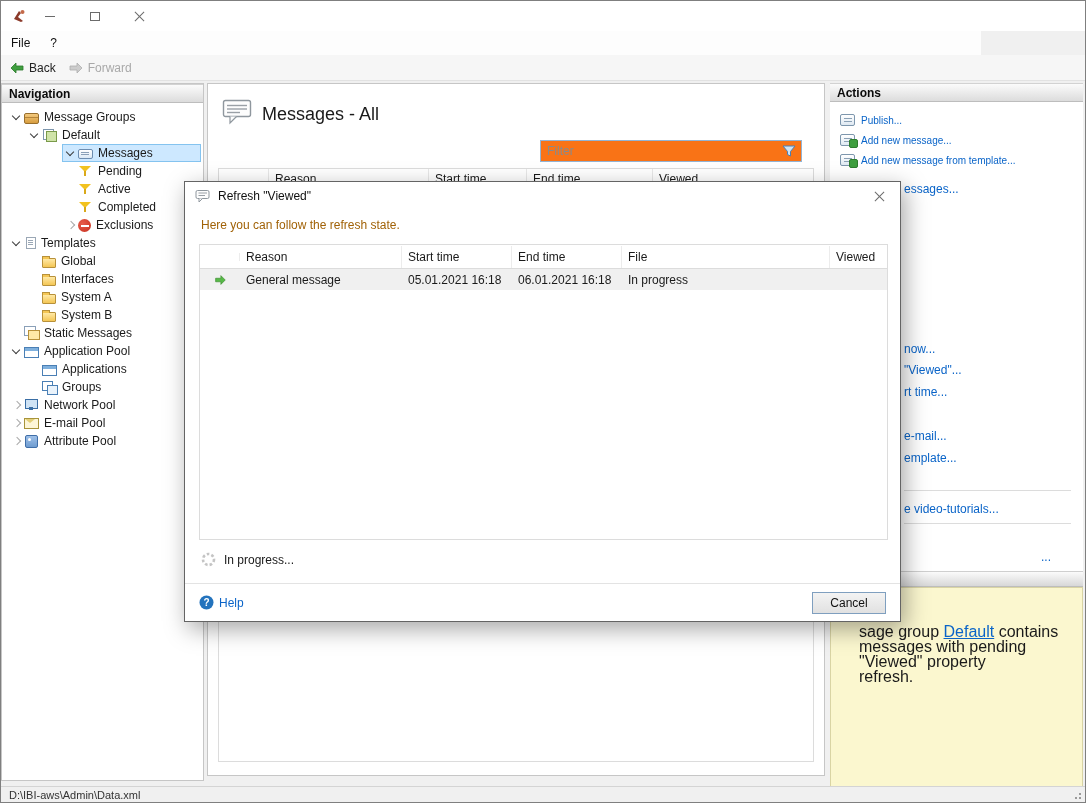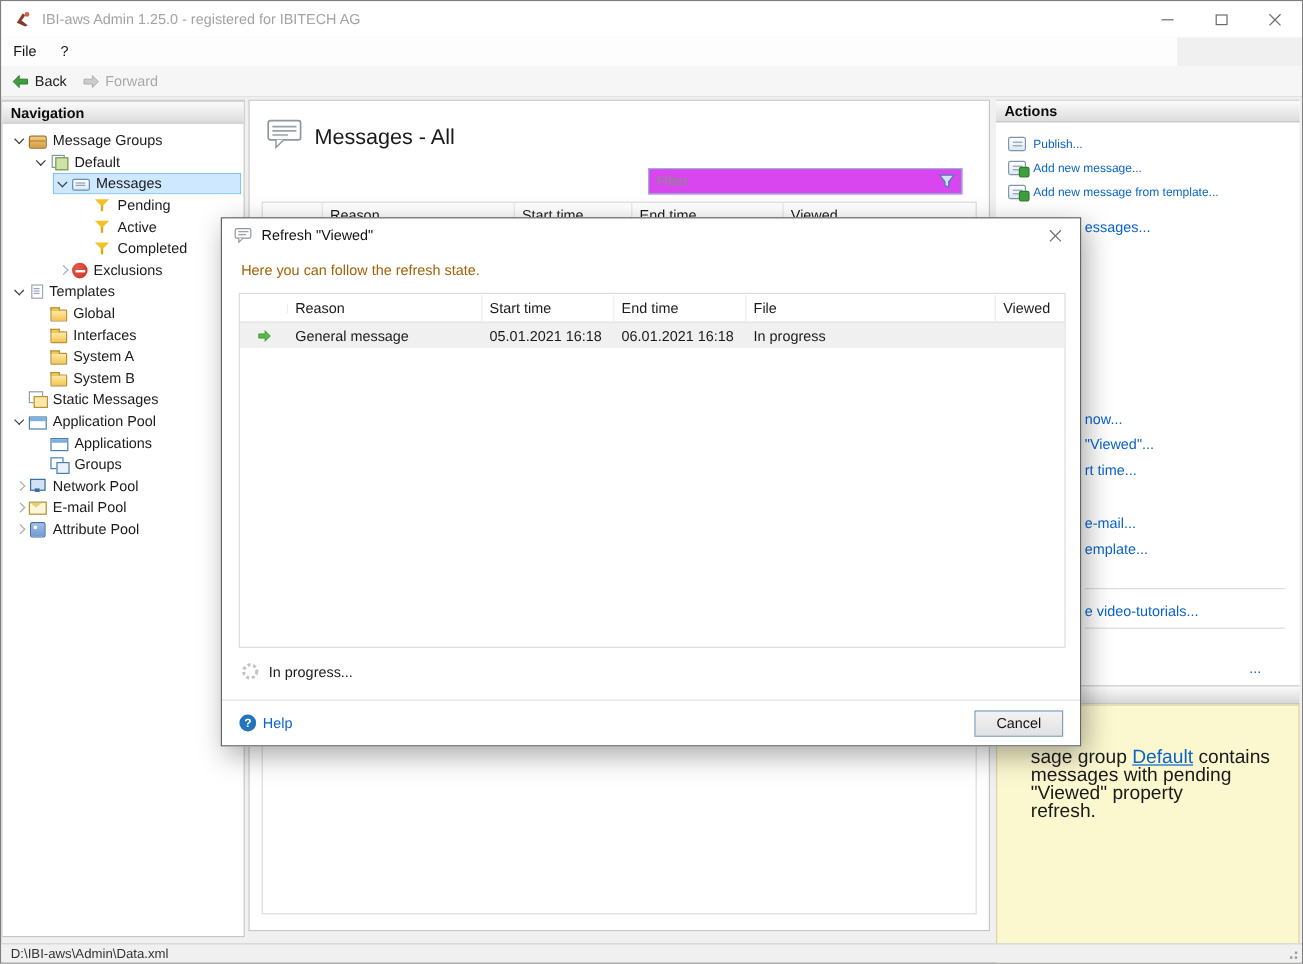--- a/index.html
+++ b/index.html
@@ -29,21 +29,21 @@
   .tbtn { display:inline-flex; align-items:center; gap:4px; padding:3px 8px 3px 4px; font-size:12px; color:#222; }
   .tbtn.dis { color:#a9a9a9; }
 
   
   .panel-hdr { height:19px; background:linear-gradient(#fbfbfb,#dcdcdc); border-top:1px solid #d2d2d2; border-bottom:1px solid #bdbdbd; font-size:12px; font-weight:bold; color:#0a0a0a; padding:2px 7px; }
 
   
   .nav-panel { left:0; top:82px; width:203px; height:698px; background:#fff; border:1px solid #c6c6c6; }
   .tree { padding-top:5px; }
   .trow { display:flex; align-items:center; height:18px; font-size:12px; color:#1a1a1a; margin-right:2px; cursor:default; }
-  .lv0 { margin-left:6px; } .lv1 { margin-left:24px; } .lv2 { margin-left:42px; } .lv3 { margin-left:60px; }
+  .lv0 { margin-left:6px; } .lv1 { margin-left:24px; } .lv2 { margin-left:60px; } .lv3 { margin-left:60px; }
   .trow.sel { background:#cde8ff; box-shadow:inset 0 0 0 1px #84c3ef; }
   .chev { width:16px; height:16px; position:relative; flex:none; }
   .chev.down::after { content:""; position:absolute; left:5px; top:4px; width:5px; height:5px; border-right:1px solid #3c3c3c; border-bottom:1px solid #3c3c3c; transform:rotate(45deg); }
   .chev.right::after { content:""; position:absolute; left:6px; top:5px; width:5px; height:5px; border-right:1px solid #a9a9a9; border-bottom:1px solid #a9a9a9; transform:rotate(-45deg); }
 
   .icon { width:15px; height:14px; position:relative; flex:none; margin-right:5px; }
   .i-box { background:linear-gradient(#f3c97e,#d79d3f); border:1px solid #996f2d; border-radius:2px; height:11px; margin-top:2px; }
   .i-box::after { content:""; position:absolute; left:0; right:0; top:3px; height:1px; background:#b5853a; }
   .i-stack::before { content:""; position:absolute; left:1px; top:1px; width:9px; height:9px; background:#fff; border:1px solid #7d96ad; }
   .i-stack::after { content:""; position:absolute; right:0; bottom:0; width:9px; height:9px; background:#cfe3a8; border:1px solid #7a9a4a; }
@@ -66,21 +66,21 @@
   .i-network::before { content:""; position:absolute; left:1px; top:1px; width:11px; height:8px; background:#cfe3f5; border:1px solid #3a6ea5; }
   .i-network::after { content:""; position:absolute; left:5px; top:9px; width:4px; height:3px; background:#3a6ea5; }
   .i-email::before { content:""; position:absolute; left:0; top:2px; width:13px; height:9px; background:#fdf6d8; border:1px solid #a8943a; }
   .i-email::after { content:""; position:absolute; left:1px; top:3px; border-left:5px solid transparent; border-right:5px solid transparent; border-top:4px solid #e3cf77; }
   .i-attr::before { content:""; position:absolute; left:1px; top:1px; width:11px; height:11px; background:linear-gradient(#9ec0e8,#6f9cd0); border:1px solid #3f6ea8; border-radius:2px; }
   .i-attr::after { content:""; position:absolute; left:4px; top:4px; width:3px; height:3px; background:#fff; border-radius:50%; }
 
   
   .main-panel { left:206px; top:82px; width:618px; height:693px; background:#fff; border:1px solid #c6c6c6; }
   .main-title { position:absolute; left:54px; top:20px; font-size:18px; color:#1a1a1a; }
-  .filter { position:absolute; left:332px; top:56px; width:262px; height:22px; border:1px solid #94b4d4; background:#d946ef; display:flex; align-items:center; }
+  .filter { position:absolute; left:332px; top:56px; width:262px; height:22px; border:1px solid #94b4d4; background:#f97316; display:flex; align-items:center; }
   .filter input { flex:1; border:none; outline:none; font:12px "Liberation Sans",sans-serif; padding:0 6px; color:#333; background:transparent; }
   .filter input::placeholder { color:#8a8a8a; }
   .mlist { position:absolute; left:10px; top:84px; width:596px; height:594px; border:1px solid #dcdcdc; }
   .mhead { display:flex; height:22px; border-bottom:1px solid #d9d9d9; font-size:12px; color:#1a1a1a; }
   .mc { border-right:1px solid #e8e8e8; padding:3px 6px; white-space:nowrap; overflow:hidden; }
   .mc0 { width:50px; } .mc1 { width:160px; } .mc2 { width:98px; } .mc3 { width:126px; } .mc4 { flex:1; border-right:none; }
 
   
   .acts-bg { left:829px; top:82px; width:253px; height:488px; background:#fff; }
   .alink { display:flex; align-items:center; gap:6px; padding:4px 0 4px 10px; color:#0a64c8; font-size:10px; cursor:pointer; }
@@ -115,21 +115,20 @@
   .grip { position:absolute; right:4px; bottom:4px; width:2px; height:2px; background:#9a9a9a; box-shadow:-4px 0 0 #9a9a9a, 0 -4px 0 #9a9a9a; }
 </style>
 </head>
 <body>
 
 <div class="abs titlebar">
   <svg class="app-icon" width="16" height="16" viewBox="0 0 16 16">
       <path d="M3 11 L8 3 L10 5 L7 9 L12 13 L10 14 Z" fill="#8b3a2a"></path>
       <circle cx="11.5" cy="4" r="2" fill="#c46a4a"></circle>
     </svg>
-  <span class="win-title">IBI-aws Admin 1.25.0 - registered for IBITECH AG</span>
   <span class="wbtn">
       <span class="g-min"></span>
     </span>
   <span class="wbtn">
       <span class="g-max"></span>
     </span>
   <span class="wbtn">
       <span class="x-glyph"></span>
     </span>
 </div>

